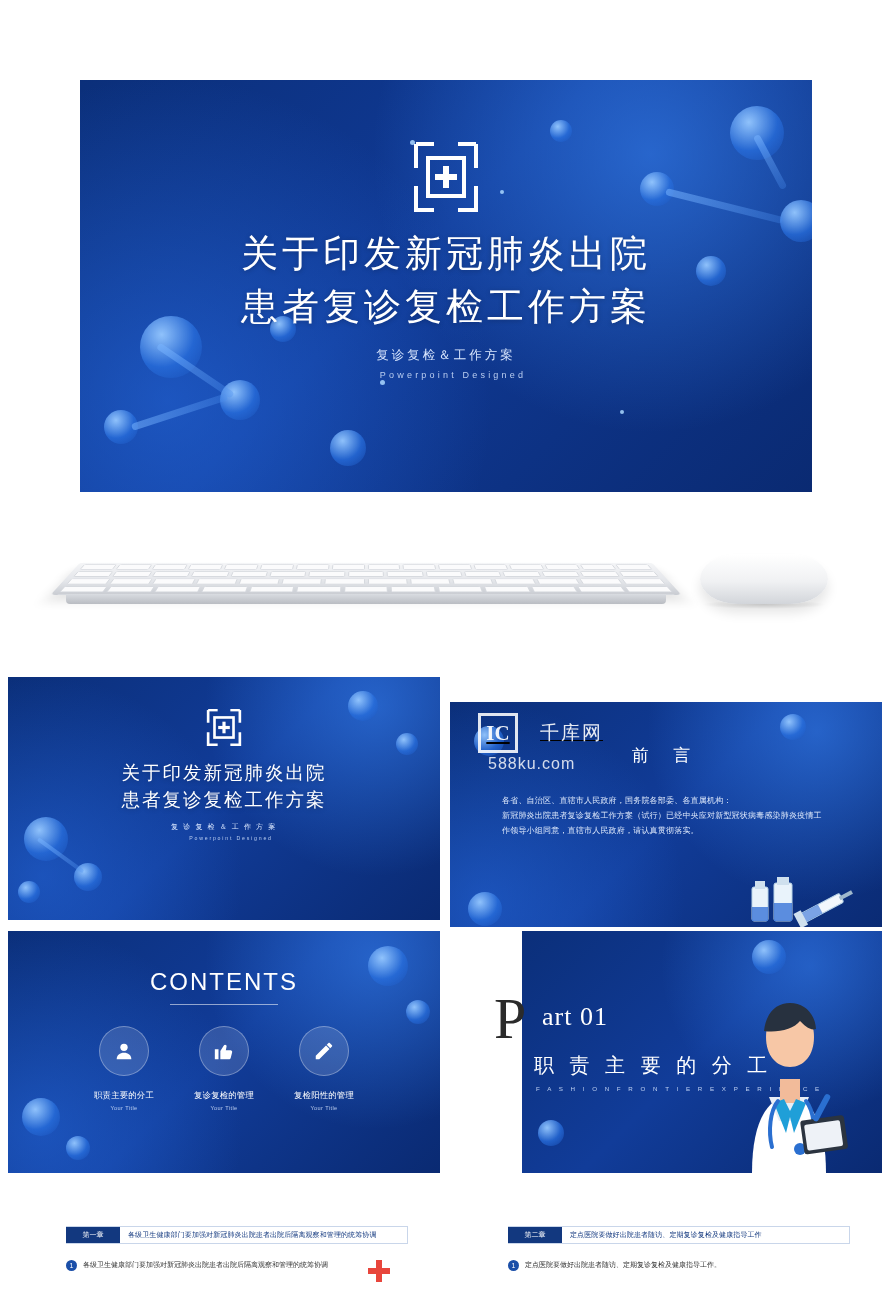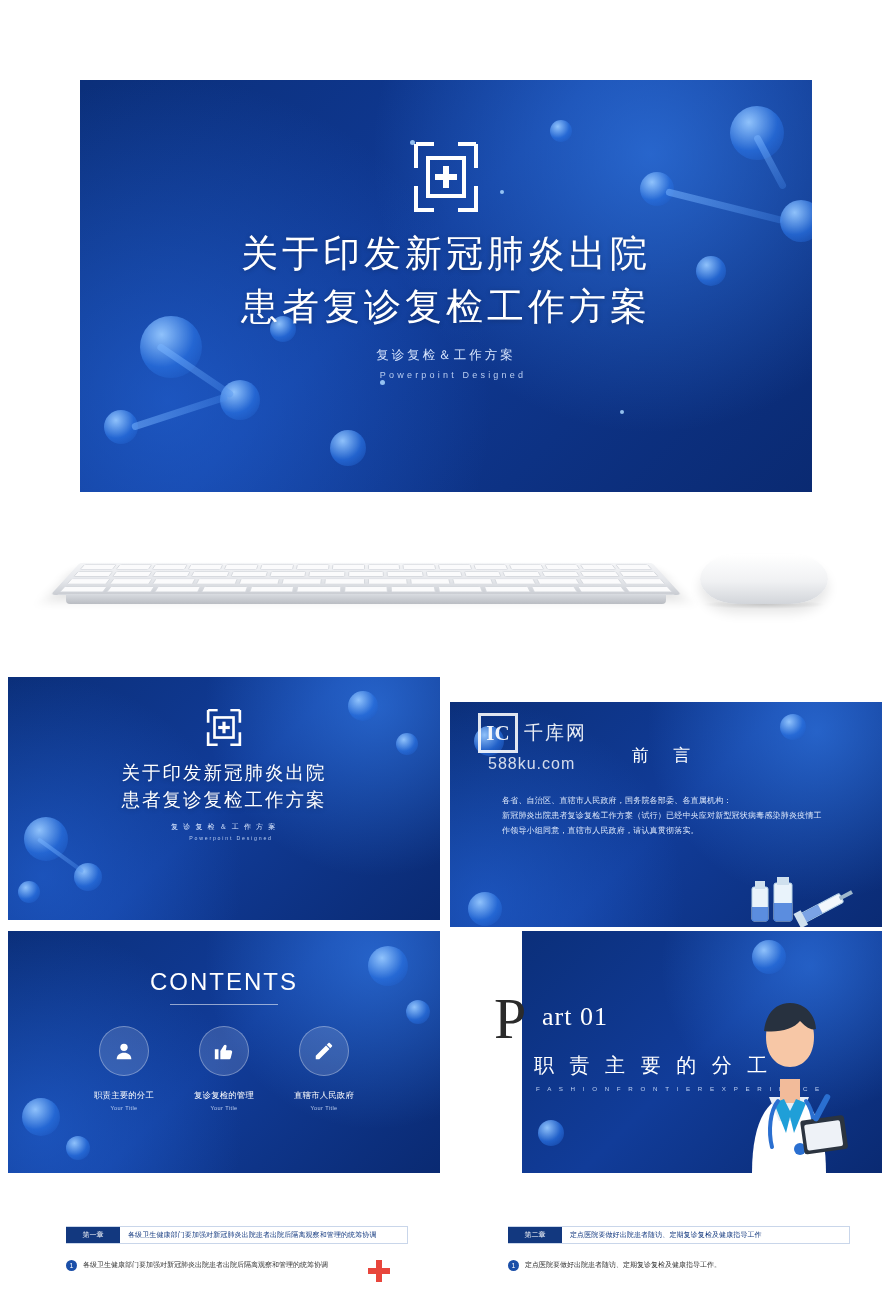--- a/index.html
+++ b/index.html
@@ -194,21 +194,21 @@
   
   .wm {
     position: absolute;
     left: 442px; top: 0px;
     width: 432px; height: 243px;
     pointer-events: none;
     overflow: hidden;
   }
   .wm-main {
     position:absolute; left: 28px; top: 36px;
-    display:flex; align-items:center; gap: 6px;
+    display:flex; align-items:center; gap: 22px; text-decoration: underline;
   }
   .wm-box {
     width: 34px; height: 34px;
     border: 3px solid rgba(255,255,255,0.88);
     color: rgba(255,255,255,0.92);
     font-size: 21px; font-weight:bold;
     display:flex; align-items:center; justify-content:center;
     font-family:"Liberation Serif", serif;
   }
   .wm-text {
@@ -529,21 +529,21 @@
         </div>
         <div class="circ-label">复诊复检的管理</div>
         <div class="circ-sub">Your Title</div>
       </div>
       <div class="circ-col">
         <div class="circ">
           <svg viewBox="0 0 24 24" width="22" height="22" fill="#fff">
               <path d="M3 17.2V21h3.8L18 9.8 14.2 6zM20.7 7.1c.4-.4.4-1 0-1.4l-2.4-2.4c-.4-.4-1-.4-1.4 0L15 5.2 18.8 9z"></path>
             </svg>
         </div>
-        <div class="circ-label">直辖市人民政府</div>
+        <div class="circ-label">复检阳性的管理</div>
         <div class="circ-sub">Your Title</div>
       </div>
     </div>
   </div>
 
   <div class="thumb t4">
     <div class="t4-blue">
       <div class="mol" style="left:230px;top:10px;width:34px;height:34px;"></div>
       <div class="mol" style="left:16px;top:190px;width:26px;height:26px;"></div>
     </div>

